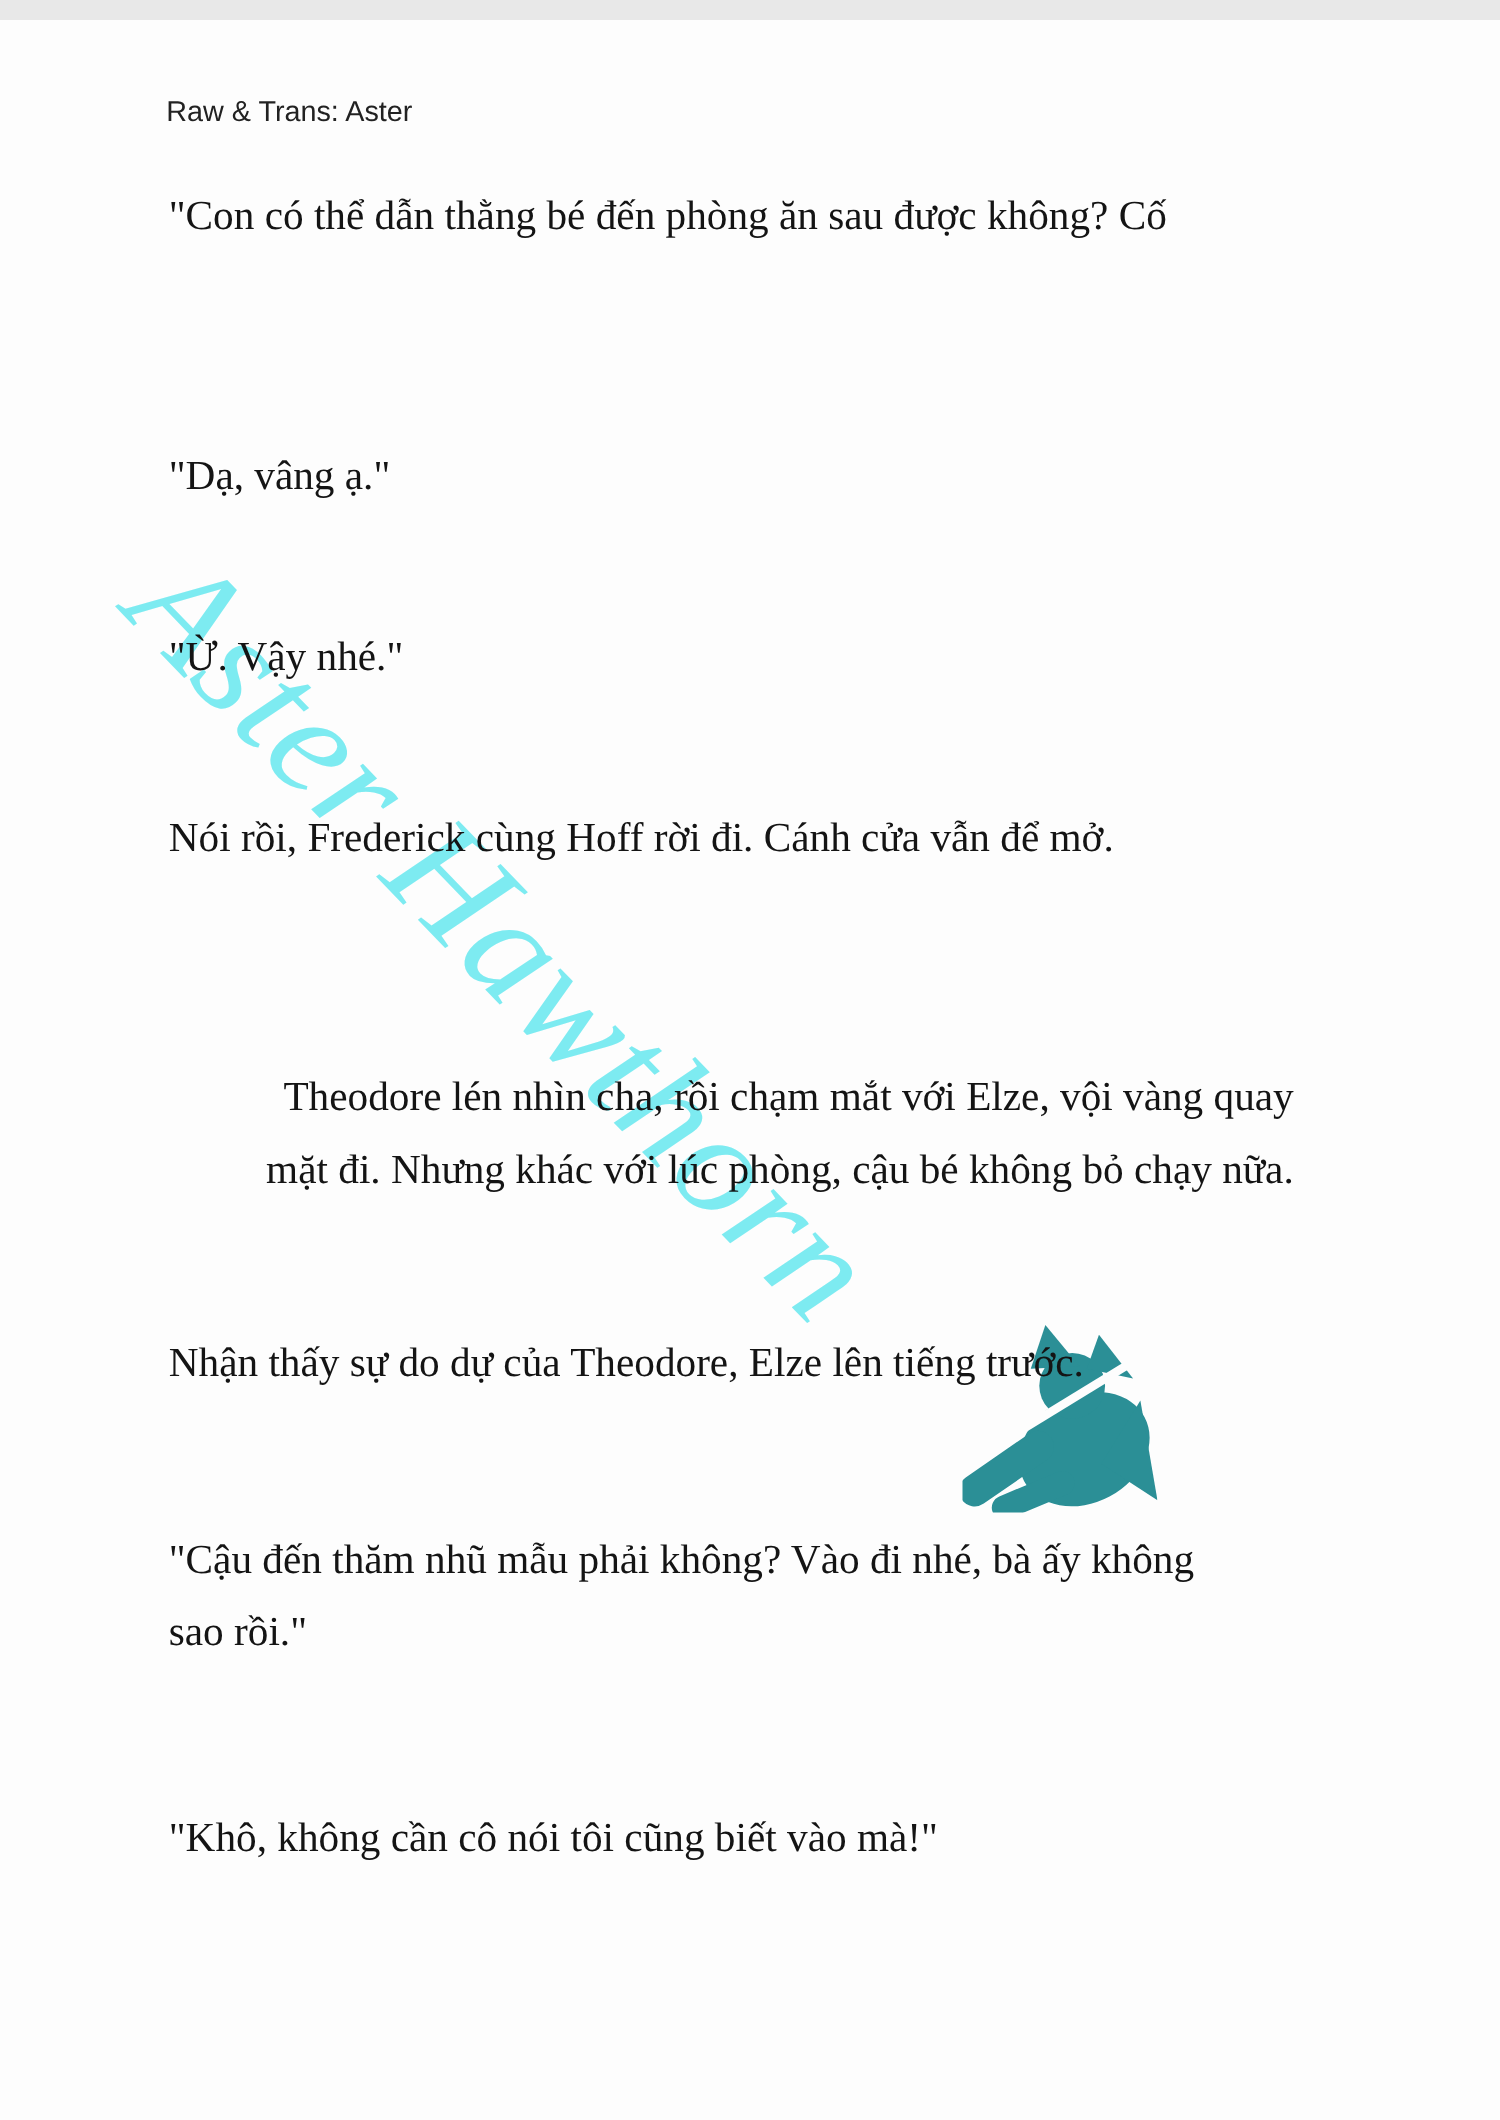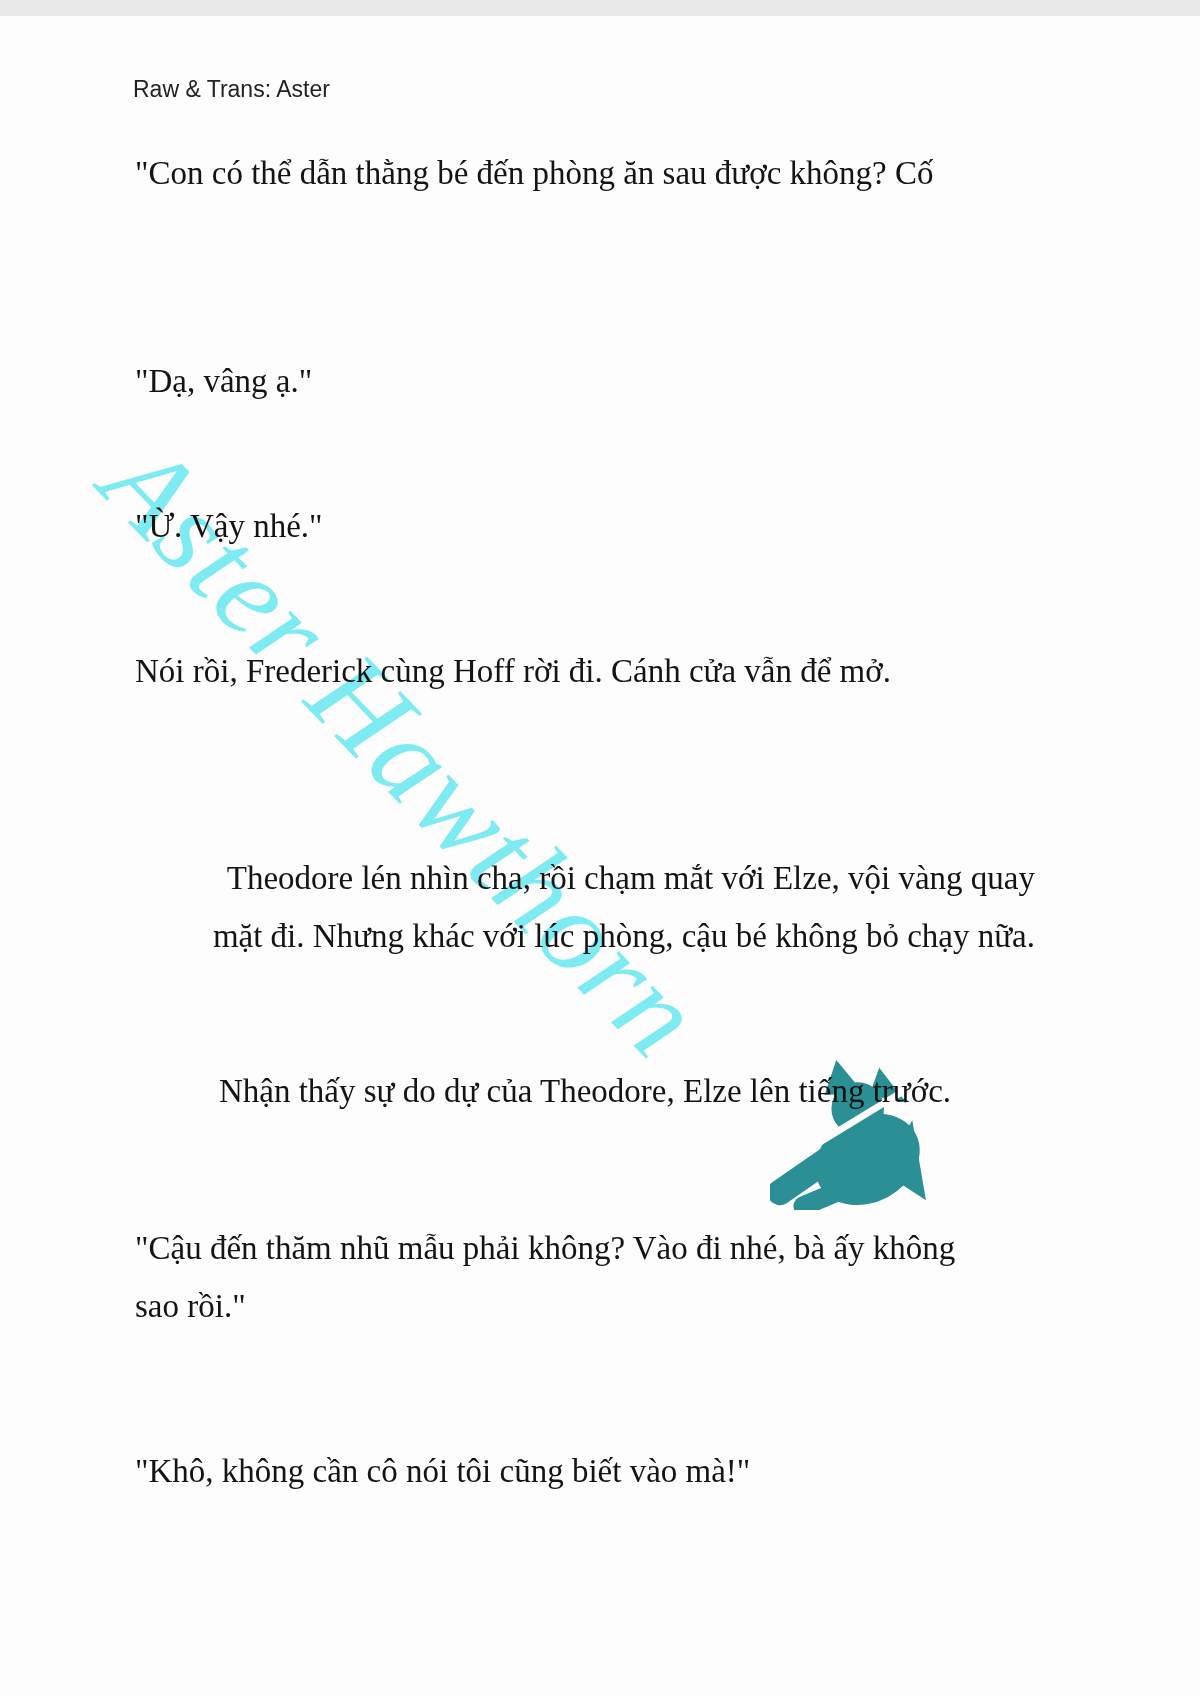--- a/index.html
+++ b/index.html
@@ -55,21 +55,21 @@
     font-size: 33px;
     line-height: 58px;
     z-index: 3;
   }
   .para .line { white-space: pre; }
   .p1 { top: 128px; }
   .p2 { top: 336px; }
   .p3 { top: 481px; }
   .p4 { top: 626px; }
   .p5 { top: 833px; text-align: right; }
-  .p6 { top: 1046px; text-align: center; }
+  .p6 { top: 1046px; }
   .p7 { top: 1203px; }
   .p8 { top: 1426px; }
 </style>
 </head>
 <body>
 
 <div class="page">
 
   <div class="page-header">Raw &amp; Trans: Aster</div>
 

